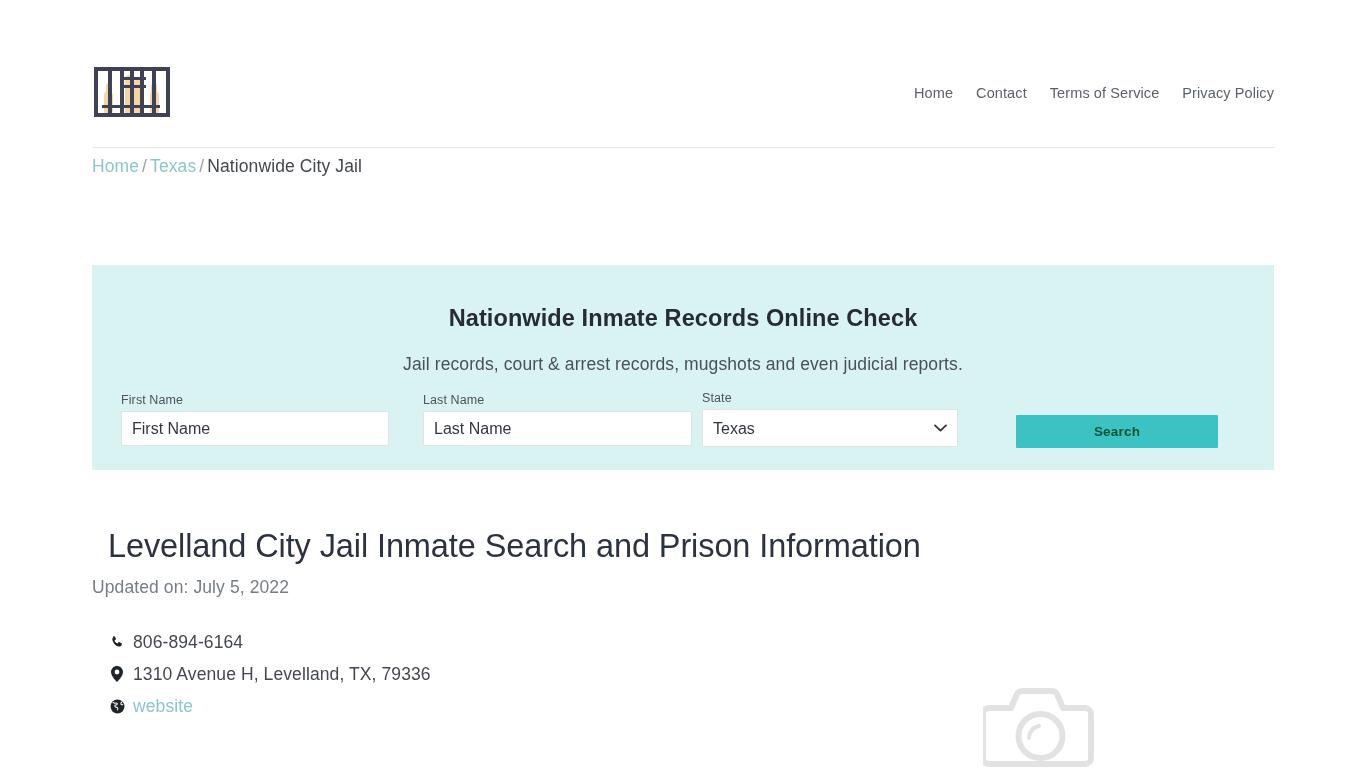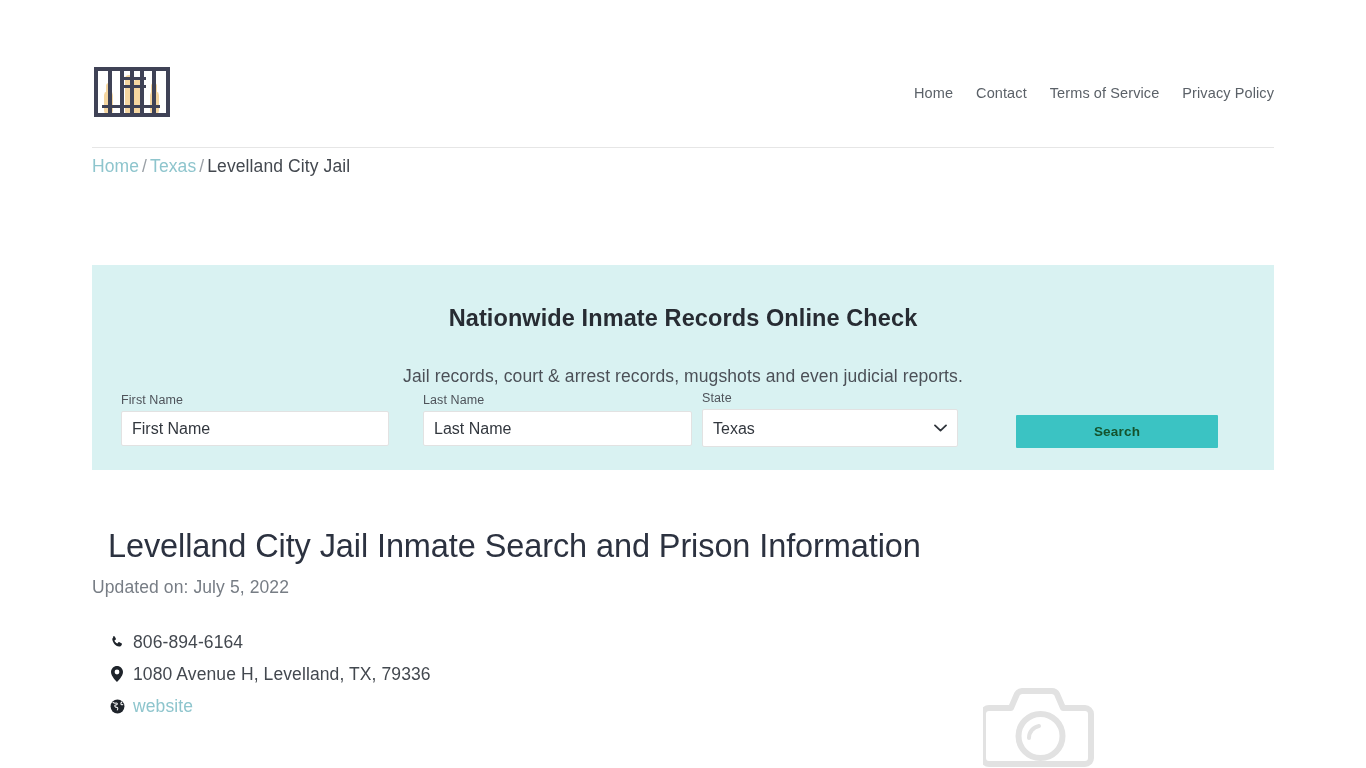--- a/index.html
+++ b/index.html
@@ -83,21 +83,21 @@
     text-align: center;
     margin: 0;
     padding-top: 40px;
     font-size: 23.5px;
     font-weight: bold;
     color: #272c33;
     letter-spacing: 0.1px;
   }
   .panel-subtitle {
     text-align: center;
-    margin: 12px;
+    margin: 0;
     padding-top: 22px;
     font-size: 17.5px;
     color: #4b5057;
     letter-spacing: 0.1px;
   }
 
   .form-row {
     position: absolute;
     left: 0;
     top: 128px;
@@ -272,21 +272,21 @@
 
     <nav class="main-nav">
       <a class="nav-link" href="#">Home</a>
       <a class="nav-link" href="#">Contact</a>
       <a class="nav-link" href="#">Terms of Service</a>
       <a class="nav-link" href="#">Privacy Policy</a>
     </nav>
   </div>
 
   <div class="breadcrumb">
-    <a href="#">Home</a><span class="sep">/</span><a href="#">Texas</a><span class="sep">/</span><span class="current">Levelland City Jail</span>
+    <a href="#">Home</a><span class="sep">/</span><a href="#">Texas</a><span class="sep">/</span><span class="current">Nationwide City Jail</span>
   </div>
 
   <div class="search-panel">
     <h2 class="panel-title">Nationwide Inmate Records Online Check</h2>
     <p class="panel-subtitle">Jail records, court &amp; arrest records, mugshots and even judicial reports.</p>
 
     <div class="form-row">
 
       <div class="field field-first">
         <label class="field-label">First Name</label>
@@ -330,21 +330,21 @@
       </span>
       <span>806-894-6164</span>
     </li>
 
     <li class="detail-item">
       <span class="detail-icon">
         <svg width="12" height="16" viewBox="0 0 12 16" fill="#1f242b">
           <path d="M6 0C2.7 0 0 2.7 0 6c0 4.4 6 10 6 10s6-5.6 6-10c0-3.3-2.7-6-6-6zm0 8.4A2.4 2.4 0 1 1 6 3.6a2.4 2.4 0 0 1 0 4.8z"></path>
         </svg>
       </span>
-      <span>1080 Avenue H, Levelland, TX, 79336</span>
+      <span>1310 Avenue H, Levelland, TX, 79336</span>
     </li>
 
     <li class="detail-item">
       <span class="detail-icon">
         <svg width="15" height="15" viewBox="0 0 16 16">
           <circle cx="8" cy="8" r="7.4" fill="#1f242b"></circle>
           <path d="M3.2 3.6c1.1.9 2.2 1 3.3.7.9-.2 1.6.5 1.2 1.3-.35.75-1.3.6-2 .9-.9.4-.7 1.6.1 2 .8.4 1.9.2 2.4 1 .4.65.1 1.5-.5 2.2" fill="none" stroke="#ffffff" stroke-width="1.1" stroke-linecap="round"></path>
           <path d="M12.6 3.2c-.9.6-1.2 1.5-.9 2.3.3.8 1.3.9 1.9.5" fill="none" stroke="#ffffff" stroke-width="1.1" stroke-linecap="round"></path>
         </svg>
       </span>

